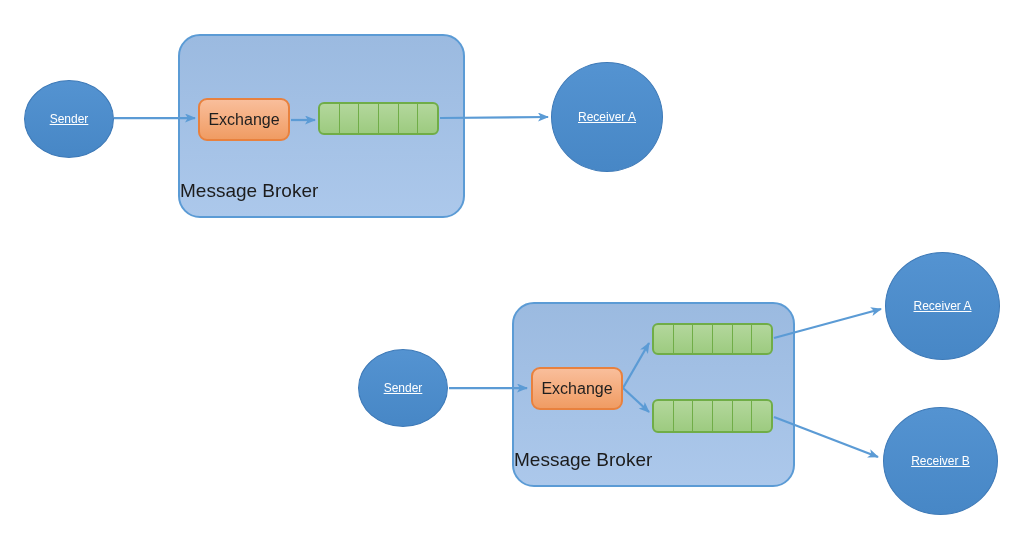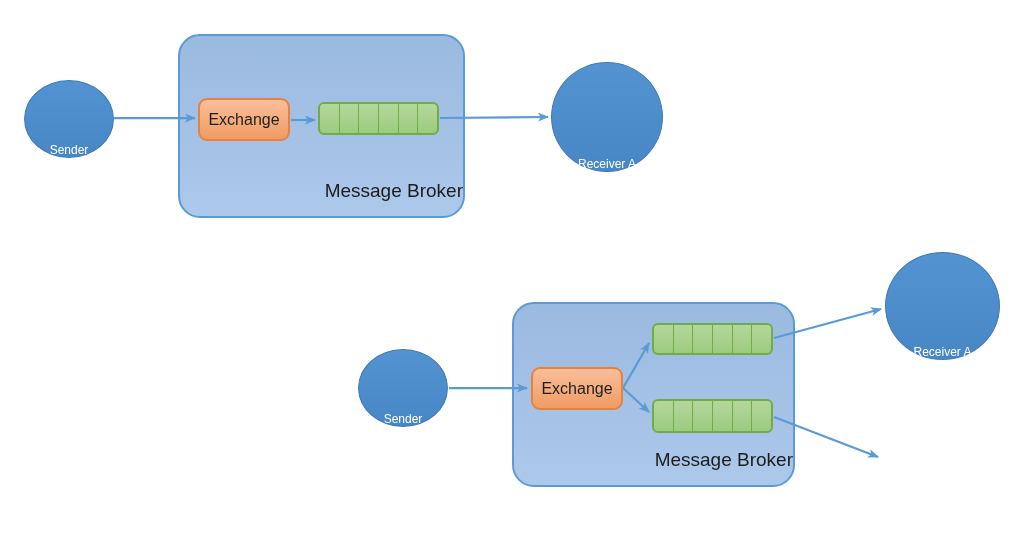--- a/index.html
+++ b/index.html
@@ -21,35 +21,36 @@
   
   .broker {
     z-index: 1;
     border-radius: 22px;
     border: 2px solid var(--broker-border, #5B9BD5);
     background: linear-gradient(180deg, var(--broker-fill-top, #9BBAE0), var(--broker-fill-bottom, #ACC8EB));
   }
   .broker-label {
     position: absolute;
     left: 0; right: 0; bottom: 14px;
-    text-align: right;
+    text-align: left;
     font-size: 19px;
     color: var(--label-dark, #1C1C1C);
   }
 
   
   .circle {
     z-index: 3;
     border-radius: 50%;
     border: 1.5px solid var(--node-border, #3D79B7);
     background: linear-gradient(180deg, var(--node-fill-top, #5493D1), var(--node-fill-bottom, #4787C6));
-    display: flex; align-items: flex-end; justify-content: center;
+    display: flex; align-items: center; justify-content: center;
     color: var(--label-light, #FFFFFF);
     font-size: 12px;
     text-align: center;
+    text-decoration: underline;
   }
 
   
   .exchange {
     z-index: 3;
     border-radius: 9px;
     border: 2px solid var(--exchange-border, #E8813E);
     background: linear-gradient(180deg, var(--exchange-fill-top, #F9BE9B), var(--exchange-fill-bottom, #F09C63));
     display: flex; align-items: center; justify-content: center;
     font-size: 16px;
@@ -141,14 +142,17 @@
       <div class="queue-cell"></div>
       <div class="queue-cell"></div>
       <div class="queue-cell"></div>
       <div class="queue-cell"></div>
     </div>
 
   <div class="circle" style="left:885px; top:252px; width:115px; height:108px;">
     <span>Receiver A</span>
   </div>
 
+  <div class="circle" style="left:883px; top:407px; width:115px; height:108px;">
+    <span>Receiver B</span>
+  </div>
 
 </div>
 
 </body></html>

